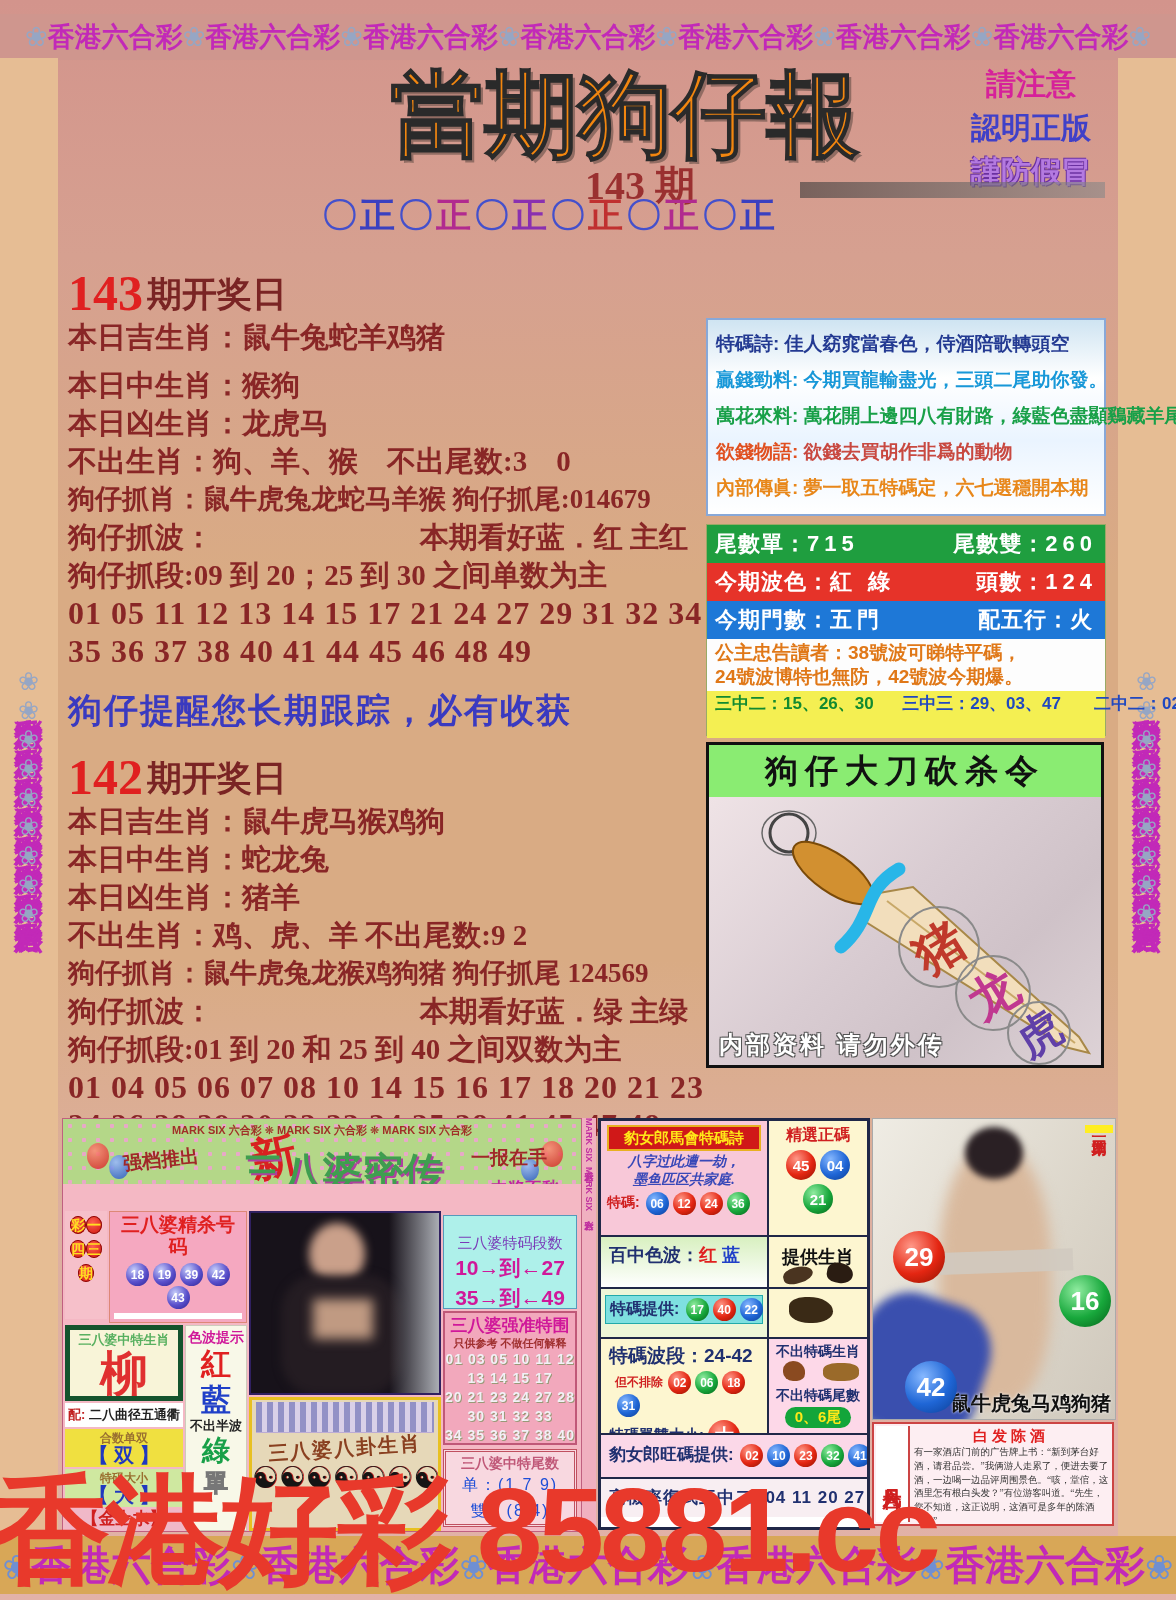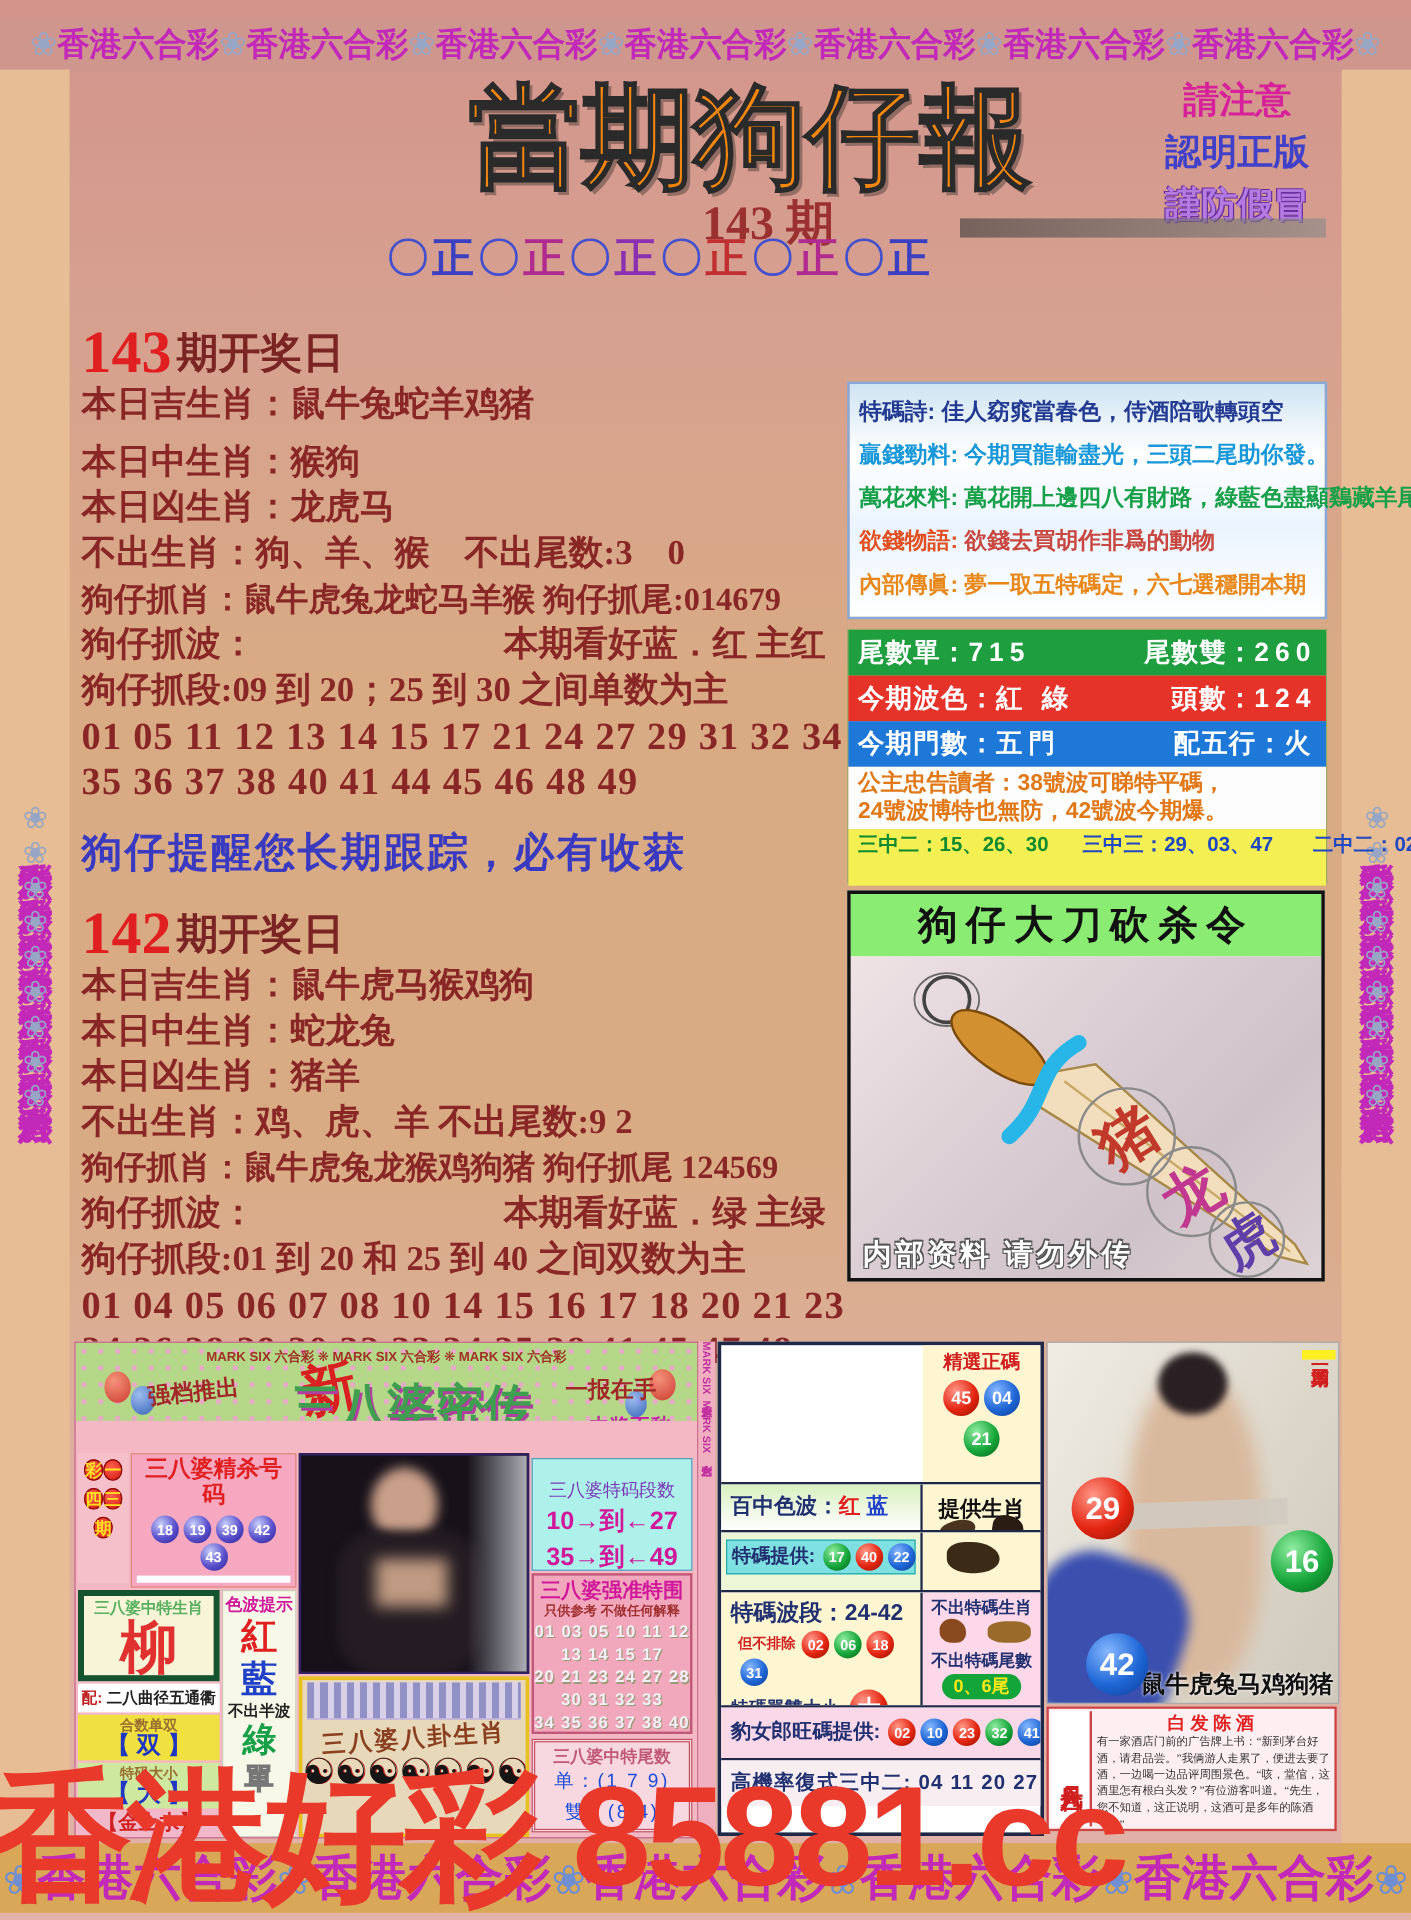--- a/index.html
+++ b/index.html
@@ -120,21 +120,21 @@
   .lav{height:30px;background:#d8d0ee;border-bottom:1px solid #b8a8d8;background-image:repeating-linear-gradient(90deg,#8a8ac8 0 6px,transparent 6px 11px);opacity:.9;margin:2px 4px;}
   .bagtitle{font-size:20px;font-weight:bold;color:#8a4020;letter-spacing:2px;transform:rotate(-4deg);font-family:"Liberation Serif",serif;}
   .taiji{font-size:30px;line-height:32px;color:#151515;text-shadow:1px 0 0 #c02020;}
   
   #mstrip{position:absolute;left:520px;top:0;width:14px;height:412px;background:#f0b0c0;
     writing-mode:vertical-rl;font-size:9px;color:#c030a0;font-weight:bold;overflow:hidden;line-height:14px;}
   #mblock{position:absolute;left:536px;top:0;width:272px;height:412px;background:#fff;border:3px solid #202848;box-sizing:border-box;}
   .mrow{position:relative;box-sizing:border-box;border-bottom:2px solid #202848;overflow:hidden;}
   .mcellL{position:absolute;left:0;top:0;bottom:0;width:168px;border-right:2px solid #202848;box-sizing:border-box;overflow:hidden;}
   .mcellR{position:absolute;right:0;top:0;bottom:0;left:168px;overflow:hidden;}
-  #mr1{height:116px;} #mr2{height:40px;} #mr3{height:50px;} #mr4{height:96px;} #mr5{height:44px;} #mr6{height:38px;border-bottom:none;}
+  #mr1{height:116px;} #mr2{height:52px;} #mr3{height:50px;} #mr4{height:96px;} #mr5{height:44px;} #mr6{height:38px;border-bottom:none;}
   .baobanner{margin:4px 6px 2px;background:#d01818;border:2px solid #e8b020;color:#ffe818;font-size:15px;font-weight:bold;text-align:center;line-height:22px;}
   .poem{font-size:14px;color:#3848b8;font-weight:bold;font-style:italic;text-align:center;line-height:18px;font-family:"Liberation Serif",serif;}
   .temaline{font-size:14px;font-weight:bold;color:#d02020;margin:3px 0 0 6px;}
   .jxt{font-size:16px;font-weight:bold;color:#d02020;text-align:center;margin-top:4px;}
   .bzline{font-size:18px;font-weight:bold;color:#203070;margin:6px 0 0 8px;}
   .bzline .cR{color:#e02020;} .bzline .cB{color:#2040c8;}
   .sxlab{font-size:18px;font-weight:bold;color:#111;text-align:center;margin-top:8px;}
   .blob{position:absolute;background:#4a3420;border-radius:45% 55% 50% 40%;}
   .cyanstrip{margin:6px 4px;background:#7ee0e0;border:1px solid #2aa;padding:2px 4px;white-space:nowrap;}
   .tglab{font-size:16px;font-weight:bold;color:#203070;}
@@ -372,20 +372,29 @@
       <div id="baguap" class="panel">
         <div class="lav"></div>
         <div class="bagtitle">三八婆八卦生肖</div>
         <div><span class="taiji">☯</span><span class="taiji">☯</span><span class="taiji">☯</span><span class="taiji">☯</span><span class="taiji">☯</span><span class="taiji">☯</span><span class="taiji">☯</span><span class="taiji">☯</span></div>
       </div>
     </div>
 
     <div id="mstrip">MARK SIX 六合彩 MARK SIX 六合彩</div>
     <div id="mblock">
       <div class="mrow" id="mr1">
+        <div class="mcellL" id="mr1L">
+          <div class="baobanner">豹女郎馬會特碼詩</div>
+          <div class="poem">八字过此遭一劫，</div>
+          <div class="poem">墨鱼匹区共家庭.</div>
+          <div class="temaline">
+            <span>特碼:</span>
+            <span><span class="ball bs blue">06</span><span class="ball bs red">12</span><span class="ball bs red">24</span><span class="ball bs green">36</span></span>
+          </div>
+        </div>
         <div class="mcellR" id="mr1R">
           <div class="jxt">精選正碼</div>
           <div style="text-align:center;margin-top:4px;"><span class="ball bm red">45</span><span class="ball bm blue">04</span></div>
           <div style="text-align:center;margin-top:4px;"><span class="ball bm green">21</span></div>
         </div>
       </div>
       <div class="mrow" id="mr2">
         <div class="mcellL" id="mr2L">
           <div class="bzline"><span>百中色波：</span><span class="cR">红</span> <span class="cB">蓝</span></div>
         </div>

